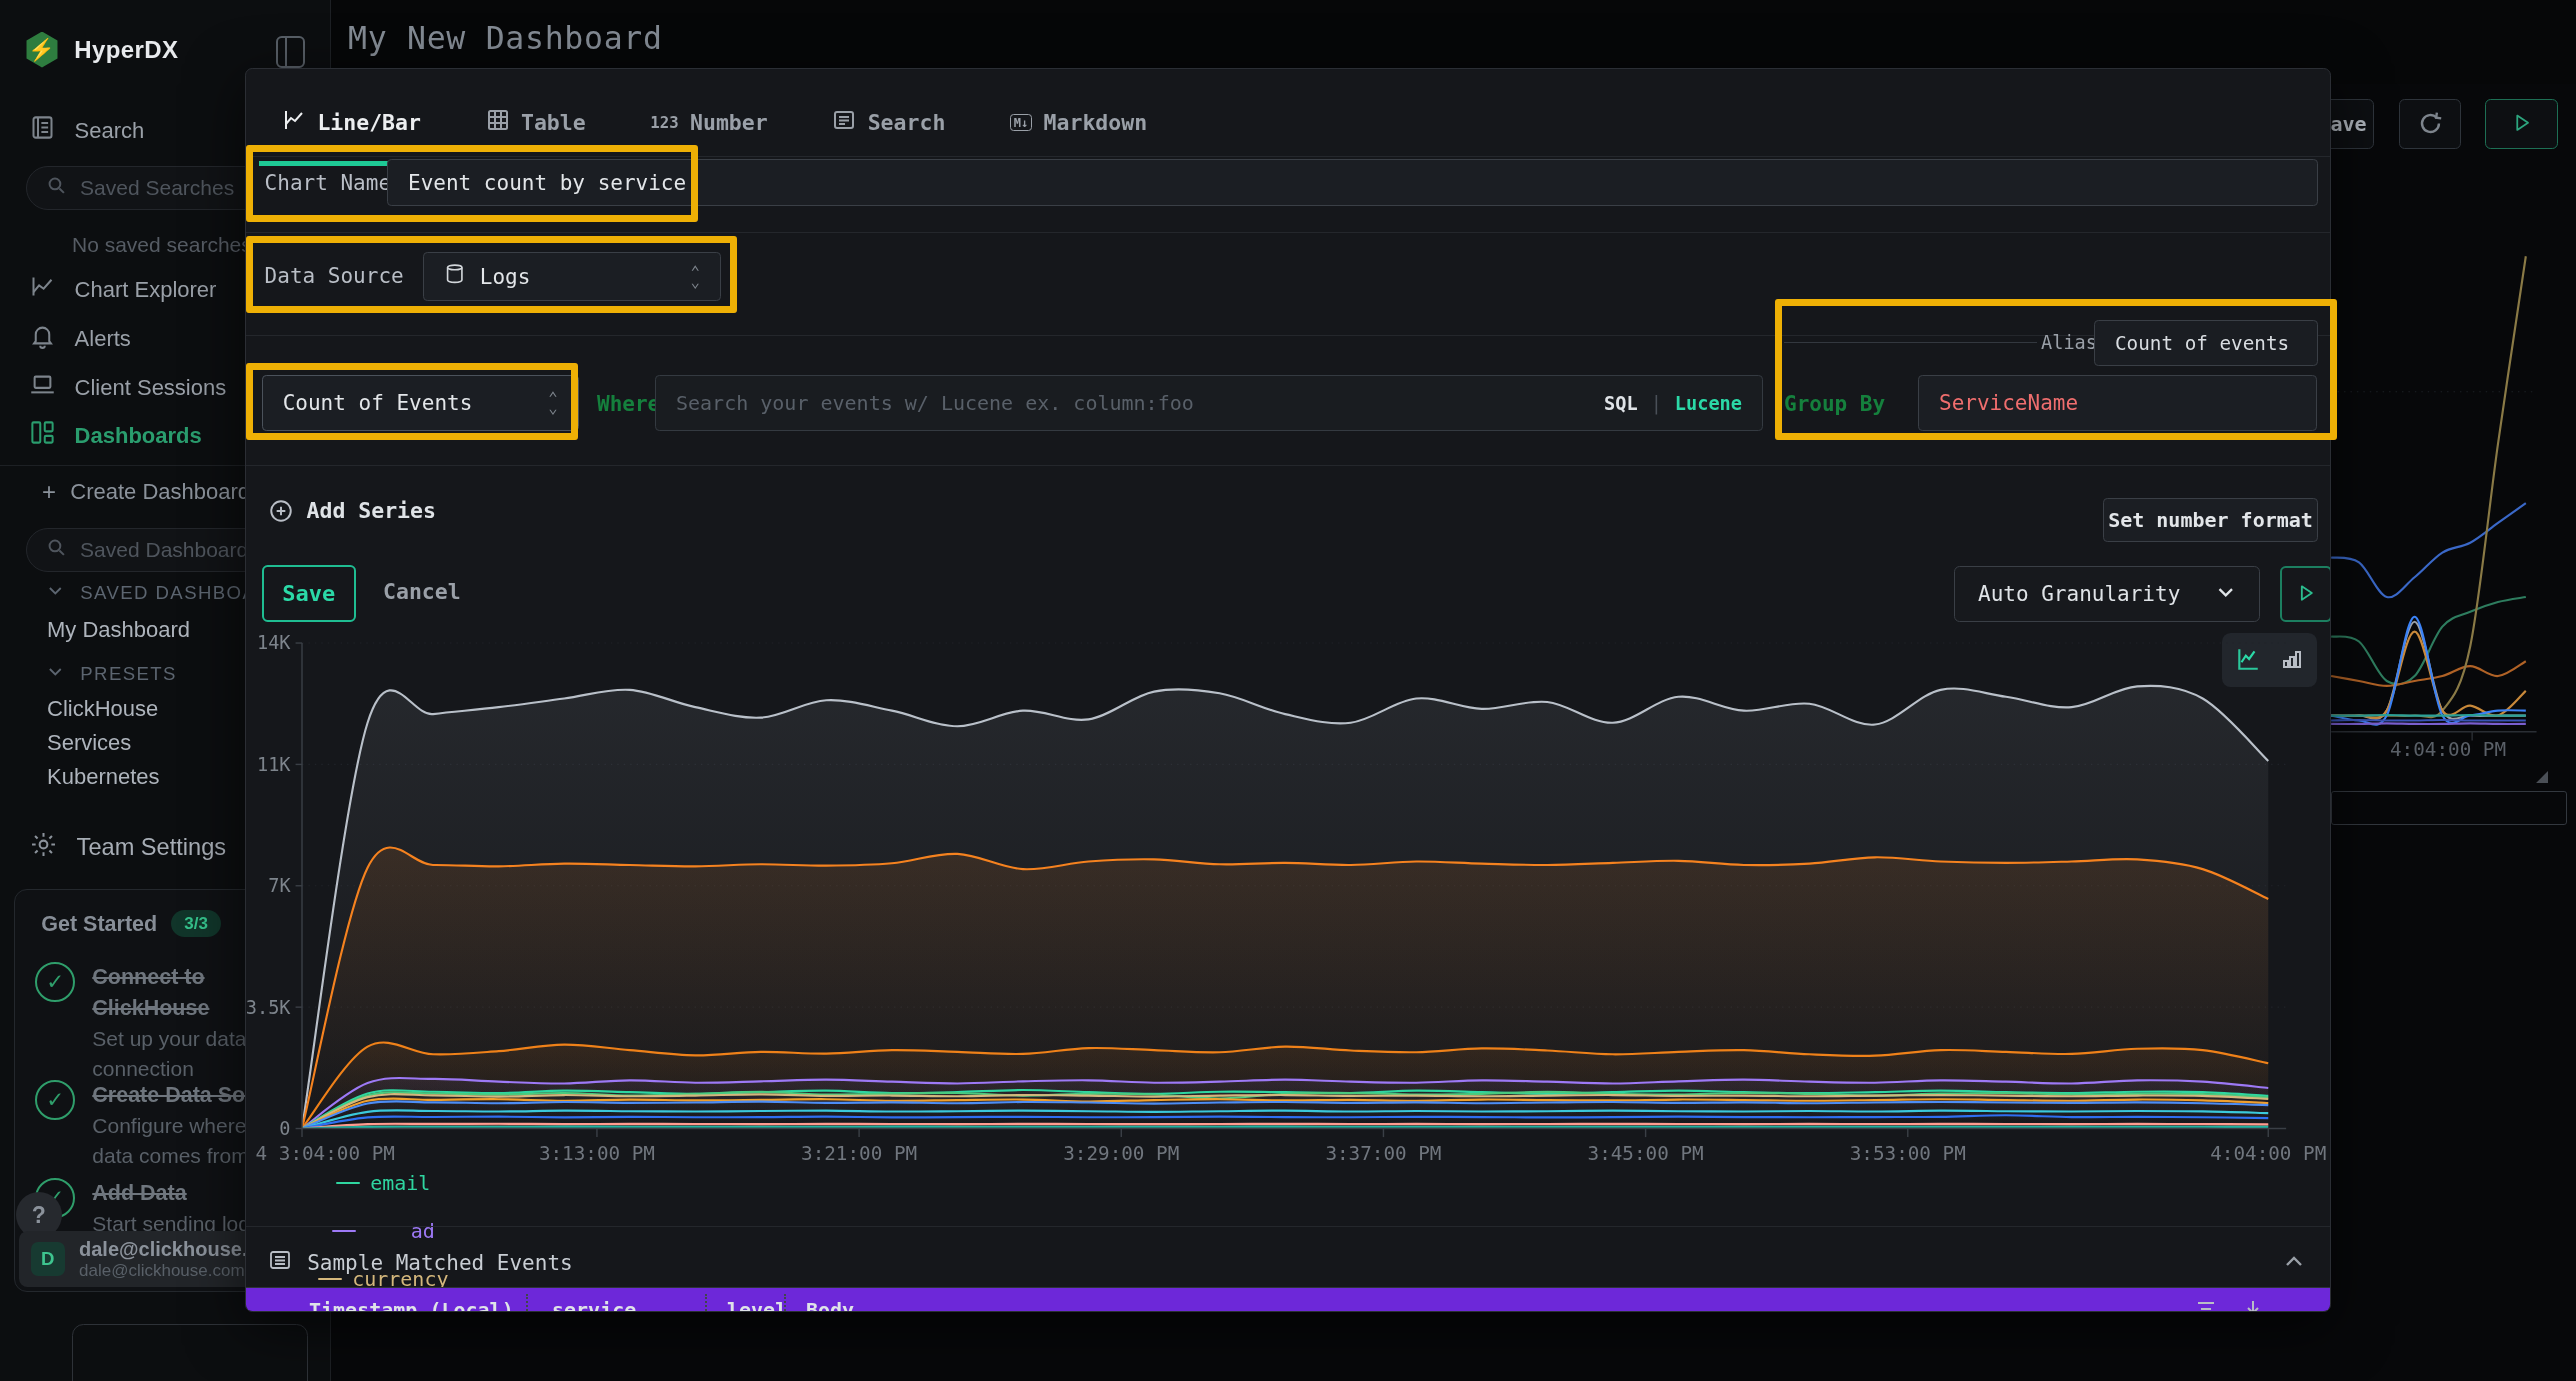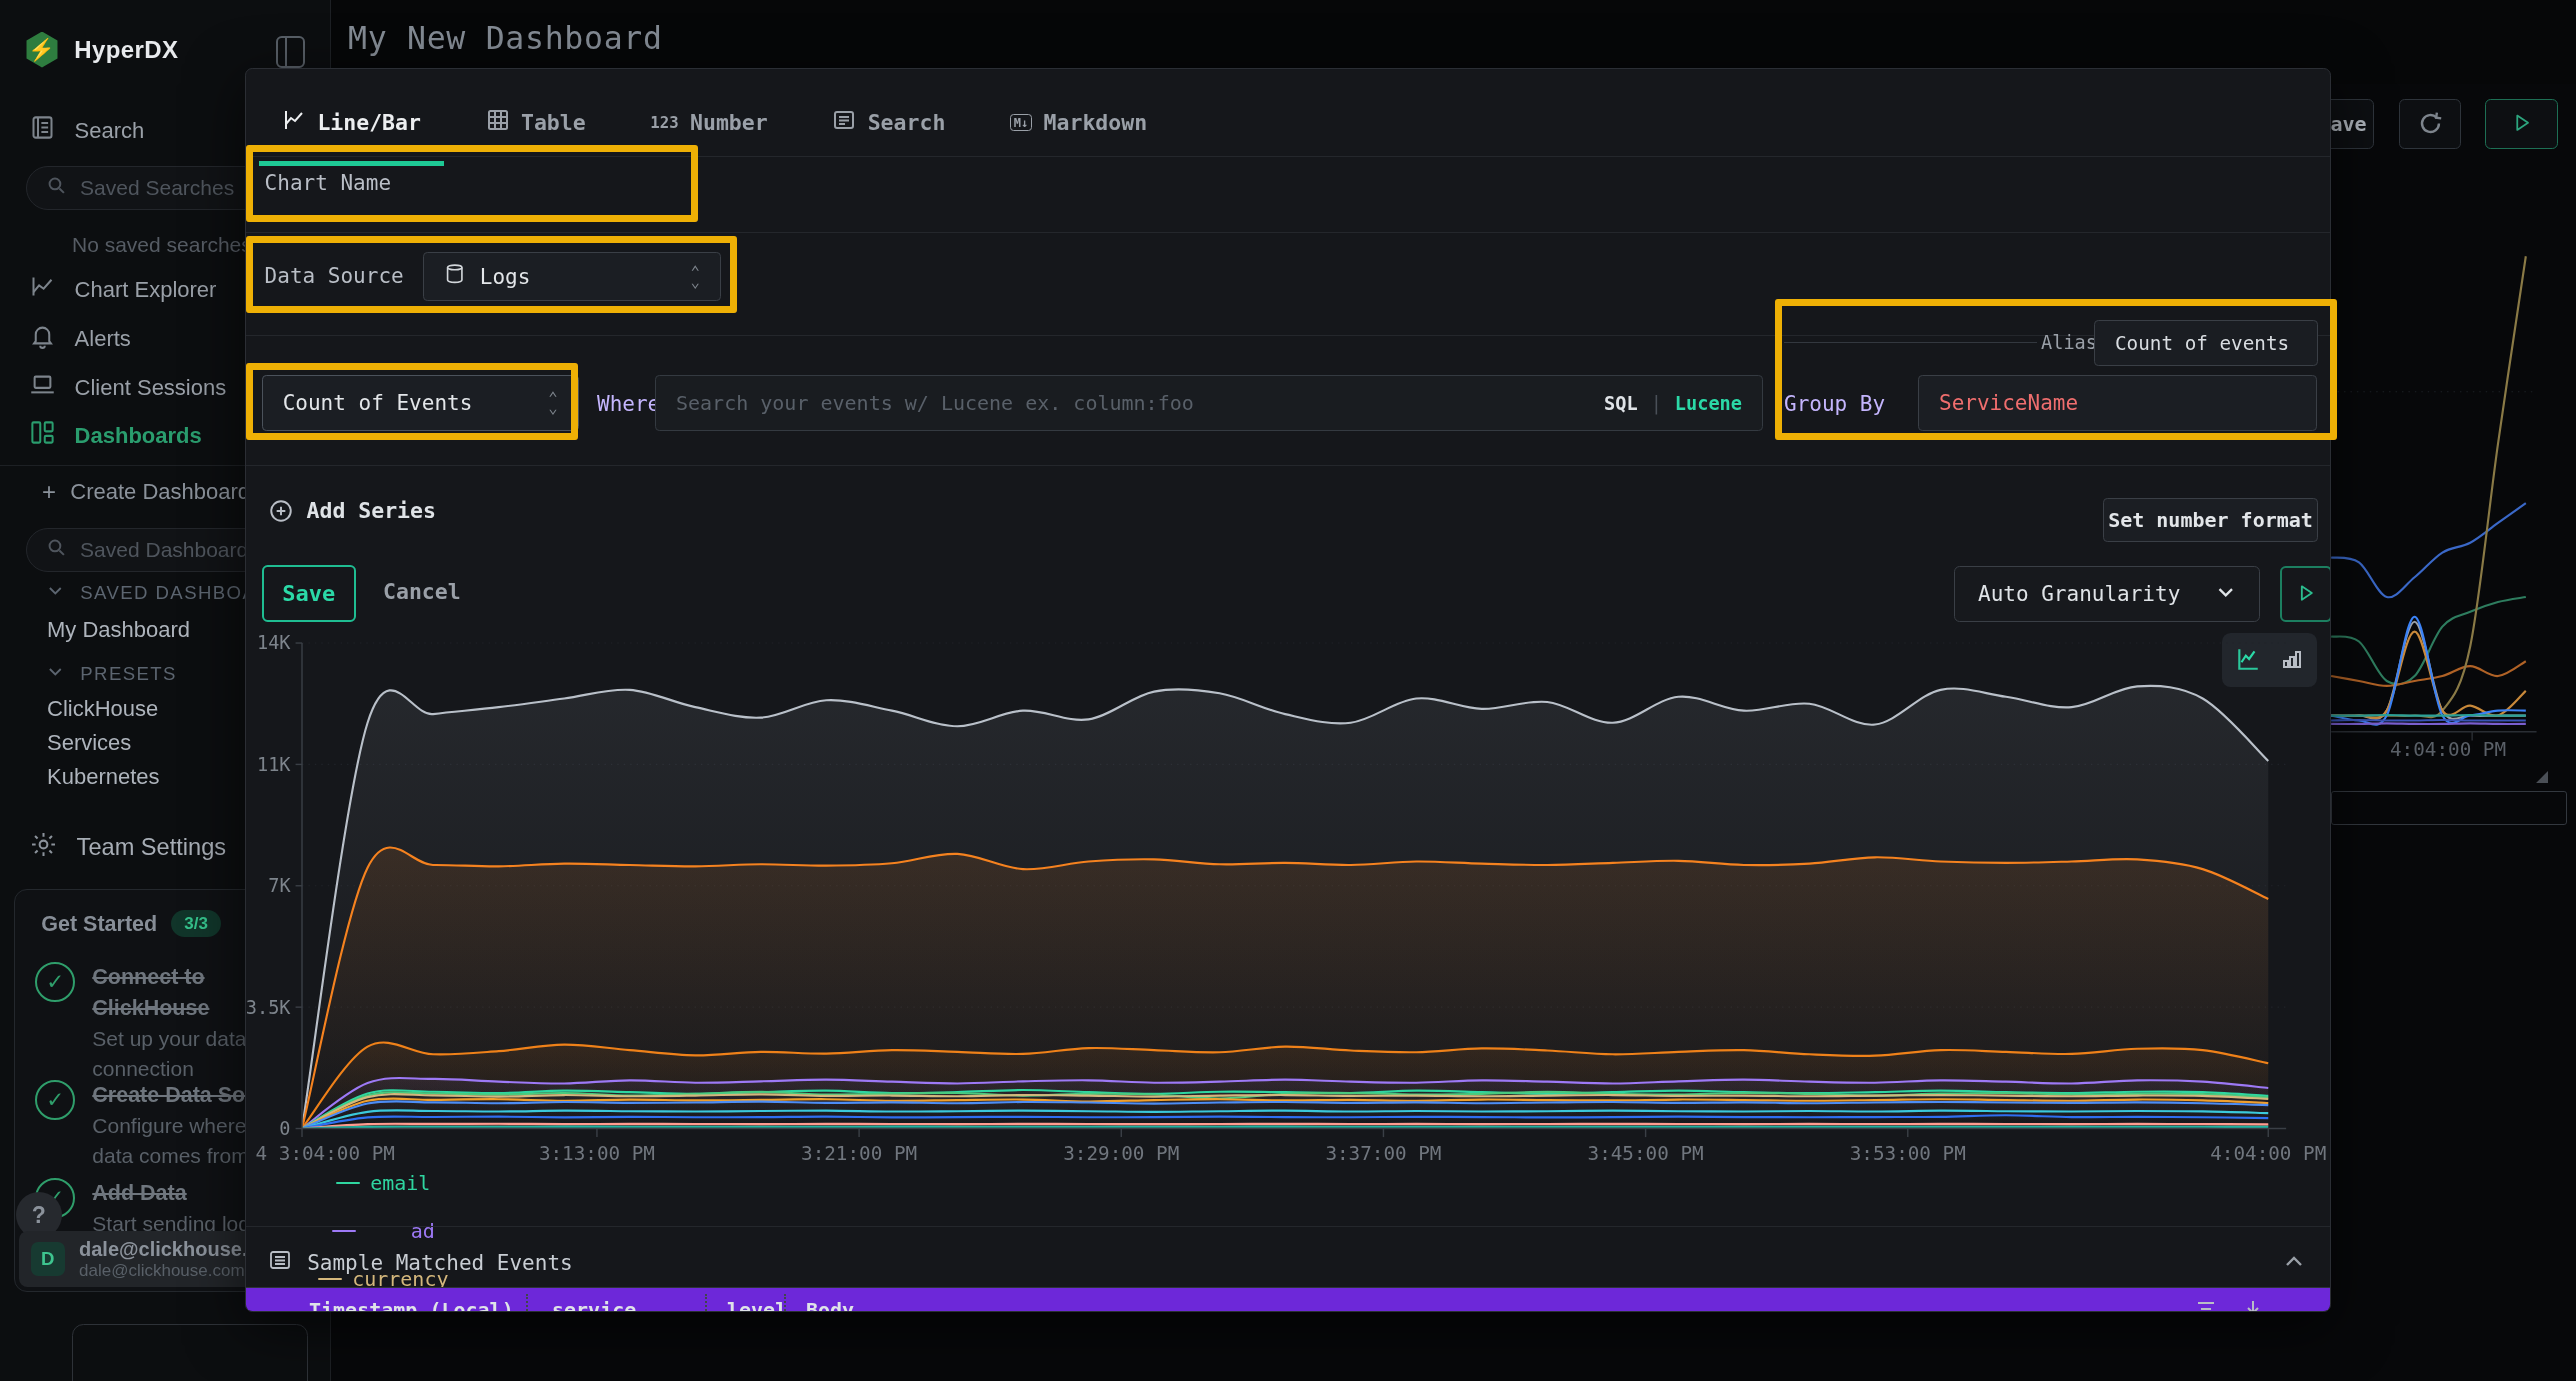--- a/index.html
+++ b/index.html
@@ -78,21 +78,21 @@
   
   #tabs{position:absolute;left:13px;top:26px;display:flex;gap:18.6px;}
   .tab{display:flex;align-items:center;gap:11.4px;padding:13px 23px;font-size:21.5px;font-weight:bold;
        color:#9aa0a8;font-family:"DejaVu Sans Mono",monospace;position:relative;}
   .tab.active{color:#eceef0;}
   .tab.active::after{content:"";position:absolute;left:0;right:0;bottom:-15.7px;height:4.3px;background:#1ec995;}
   .num-ic{font-size:15.7px;font-weight:bold;letter-spacing:0;}
   .md-ic{border:1.8px solid currentColor;border-radius:3.6px;font-size:12px;padding:0.7px 2.9px;font-weight:bold;}
   
   .f-label{position:absolute;font-family:"DejaVu Sans Mono",monospace;font-size:21px;color:#b9bec6;}
-  .f-label.strong{color:#c4b5fd;font-weight:normal;}
+  .f-label.strong{color:#15803d;font-weight:bold;}
   .input,.select{position:absolute;background:#1b1e23;border:1.4px solid #3a3f46;border-radius:4.3px;
           font-family:"DejaVu Sans Mono",monospace;font-size:21px;color:#e3e6e9;
           display:flex;align-items:center;padding:0 20px;}
   .updown{margin-left:auto;color:#7d848c;display:flex;flex-direction:column;line-height:.62;font-size:15.7px;}
   
   #where-input{justify-content:flex-start;gap:0;color:#596069;font-size:20px;}
   #sql-lucene{margin-left:auto;display:flex;gap:13px;font-size:18.6px;font-weight:bold;}
   #sql-lucene .sql{color:#dfe3e7;} #sql-lucene .sep{color:#4a5058;font-weight:normal;}
   #sql-lucene .lucene{color:#2bd9a7;}
   #groupby-input{color:#ef6e6e;}
@@ -372,20 +372,23 @@
         <span>Search</span>
       </div>
       <div class="tab">
         <span class="md-ic">M↓</span>
         <span>Markdown</span>
       </div>
     </div>
     <div class="m-divider" style="top:87px;"></div>
 
     <div class="f-label" style="left:18.6px;top:102px;">Chart Name</div>
+    <div class="input" style="left:141px;top:90px;width:1931px;height:47px;">
+      <span>Event count by service</span>
+    </div>
     <div class="m-divider" style="top:163px;"></div>
 
     <div class="f-label" style="left:18.6px;top:195px;">Data Source</div>
     <div class="select" style="left:177px;top:183px;width:298px;height:49px;gap:14.3px;">
       <span>
         <svg width="21.5" height="21.5" viewBox="0 0 24 24" fill="none" stroke="#d3d7db" stroke-width="1.8">
           <ellipse cx="12" cy="5" rx="8" ry="2.6"></ellipse>
             <path d="M4 5v14c0 1.4 3.6 2.6 8 2.6s8-1.2 8-2.6V5"></path>
         </svg></span>
       <span>Logs</span>

